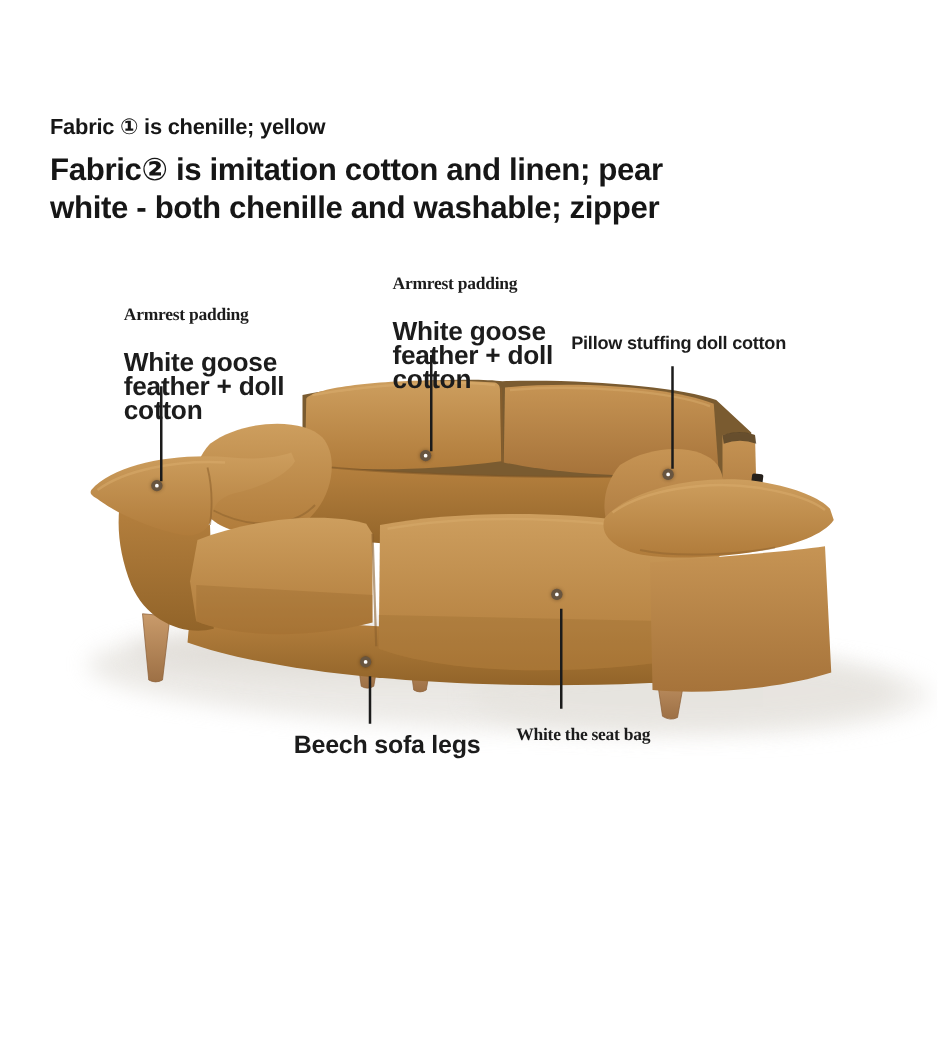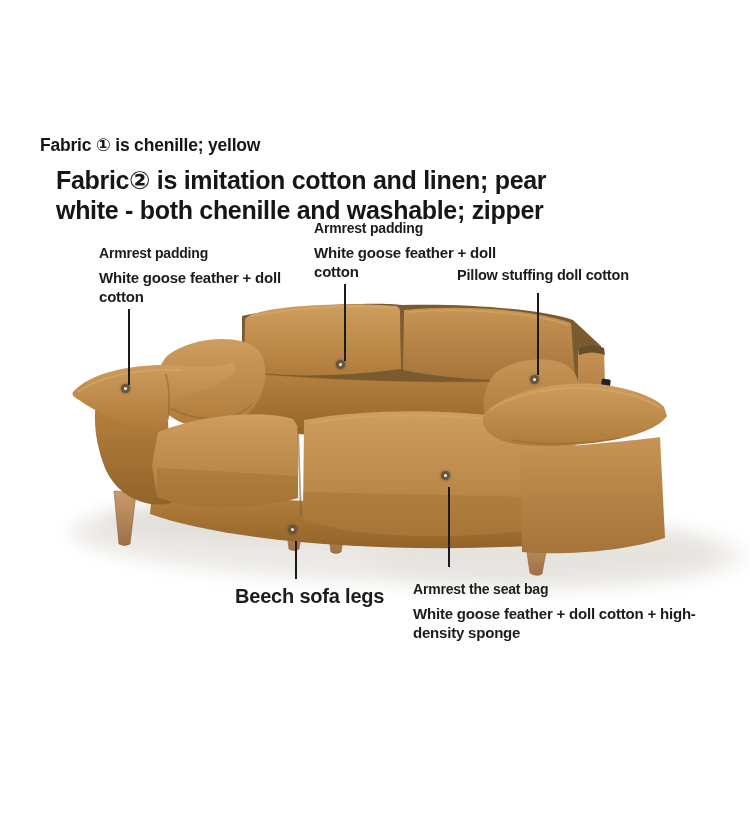--- a/index.html
+++ b/index.html
@@ -3,28 +3,28 @@
 <meta charset="utf-8">
 <style>
   * { margin: 0; padding: 0; box-sizing: border-box; }
   html, body { width: 750px; height: 837px; background: #ffffff; overflow: hidden; }
   body { font-family: "Liberation Sans", "DejaVu Sans", sans-serif; color: #1a1a1a; position: relative; }
 
   .canvas { position: absolute; inset: 0; width: 750px; height: 837px; background: #fff; }
 
   
   .heading { position: absolute; left: 40px; top: 91px; }
-  .heading-line1 { font-size: 17.5px; font-weight: 700; letter-spacing: -0.2px; color: #161616; margin-top: 44px; }
-  .heading-line2 { margin-top: 9px; font-size: 25px; font-weight: 700; line-height: 30px; letter-spacing: -0.3px; color: #161616; margin-left: 16px; }
+  .heading-line1 { font-size: 17.5px; font-weight: 700; letter-spacing: -0.2px; color: #161616; }
+  .heading-line2 { margin-top: 9px; font-size: 25px; font-weight: 700; line-height: 30px; letter-spacing: -0.3px; color: #161616; }
   .heading-line2 span { display: block; white-space: nowrap; }
 
   
   .callout-label { position: absolute; }
-  .co-title { font-size: 14px; font-weight: 700; letter-spacing: -0.2px; color: #1c1c1c; }
-  .co-detail { margin-top: 7px; font-size: 15px; font-weight: 700; line-height: 19px; letter-spacing: -0.2px; color: #1c1c1c; }
+  .co-title { font-size: 14px; font-weight: 700; letter-spacing: -0.2px; color: #1c1c1c; font-family: Liberation Serif, serif; }
+  .co-detail { margin-top: 20px; font-size: 21px; font-weight: 700; line-height: 19px; letter-spacing: -0.2px; color: #1c1c1c; }
   .co-single { font-size: 14.5px; font-weight: 700; letter-spacing: -0.2px; color: #1c1c1c; text-align: right; }
   .co-big { font-size: 20px; font-weight: 700; letter-spacing: -0.2px; color: #1c1c1c; }
 
   .co-line { position: absolute; width: 2px; background: #1b1b1b; }
   .co-dot {
     position: absolute; width: 9px; height: 9px; background: #ffffff;
     border: 3.5px solid rgba(77, 55, 30, 0.85); border-radius: 50%;
     box-shadow: 0 0 3px rgba(40, 25, 10, 0.45);
   }
 
@@ -163,17 +163,16 @@
 
   <div class="co-dot" style="left:288px; top:525px;"></div>
   <div class="co-line" style="left:295px; top:541px; height:38px;"></div>
   <div class="callout-label" style="left:235px; top:585px;">
     <div class="co-big">Beech sofa legs</div>
   </div>
 
   <div class="co-dot" style="left:441px; top:471px;"></div>
   <div class="co-line" style="left:448px; top:487px; height:80px;"></div>
   <div class="callout-label w-seat" style="left:413px; top:581px;">
-    <div class="co-title">Armrest the seat bag</div>
-    <div class="co-detail">White goose feather + doll cotton + high-density sponge</div>
+    <div class="co-title">White the seat bag</div>
   </div>
 
 </div>
 
 </body></html>

